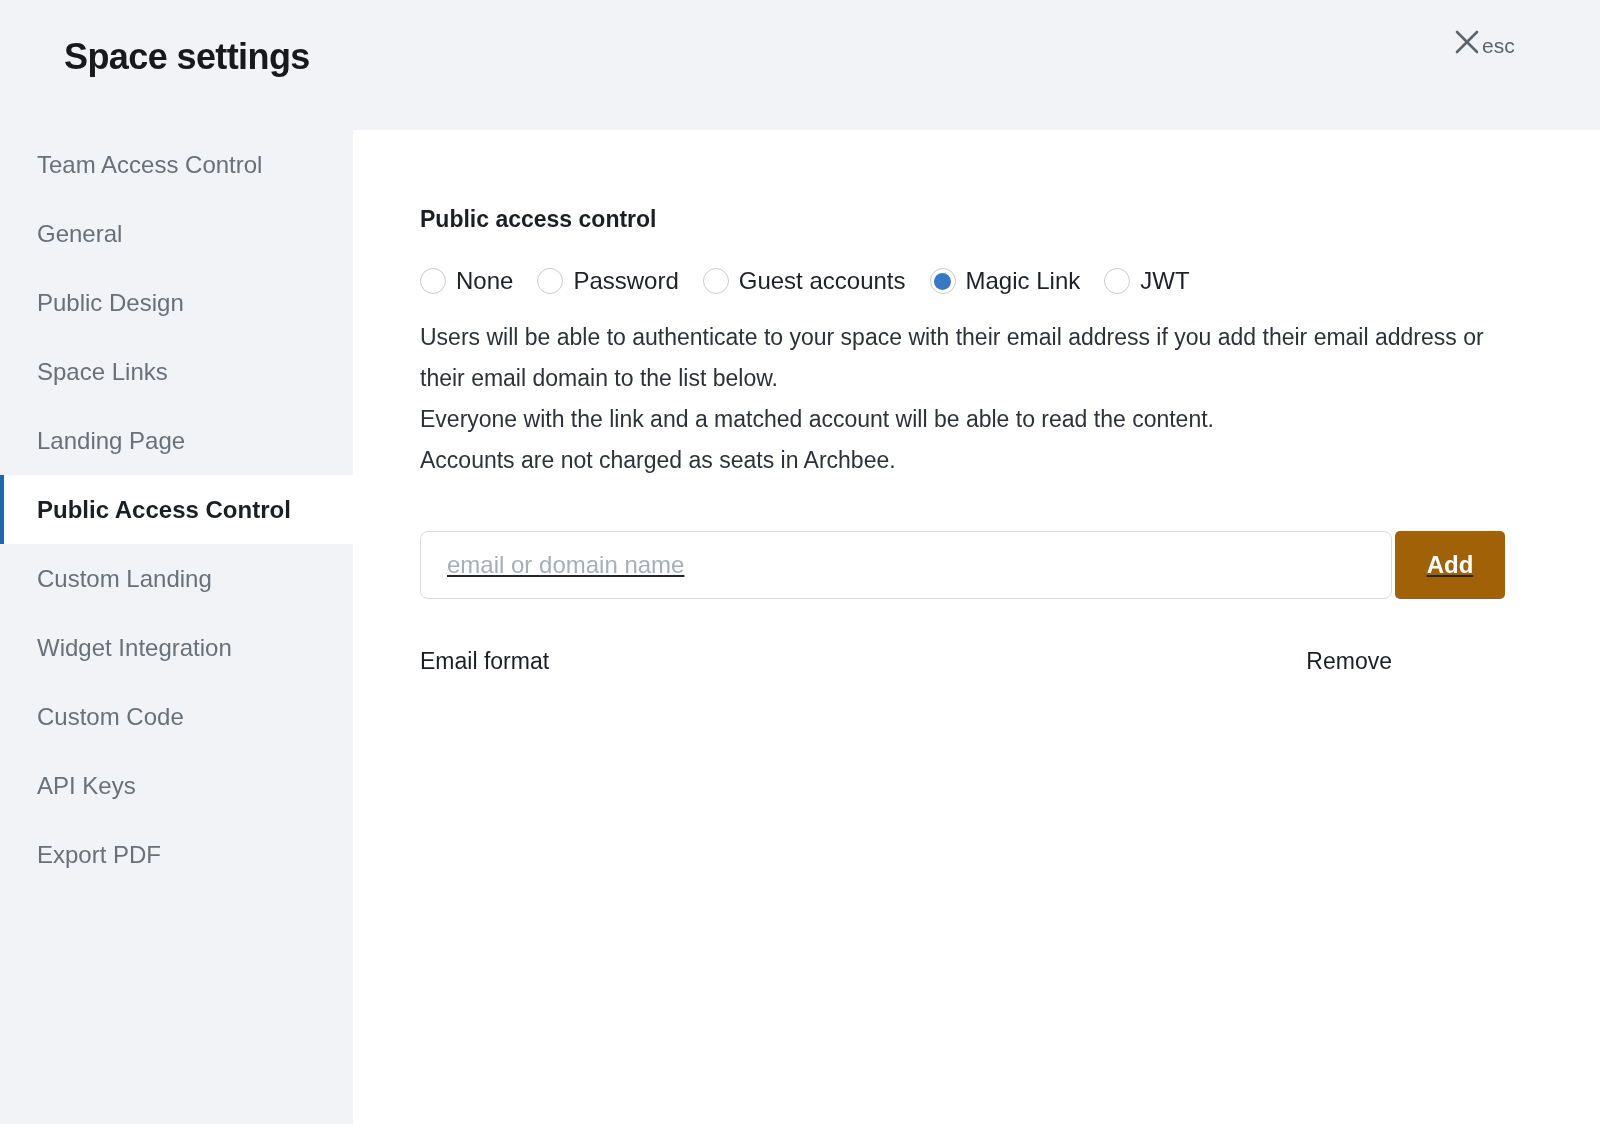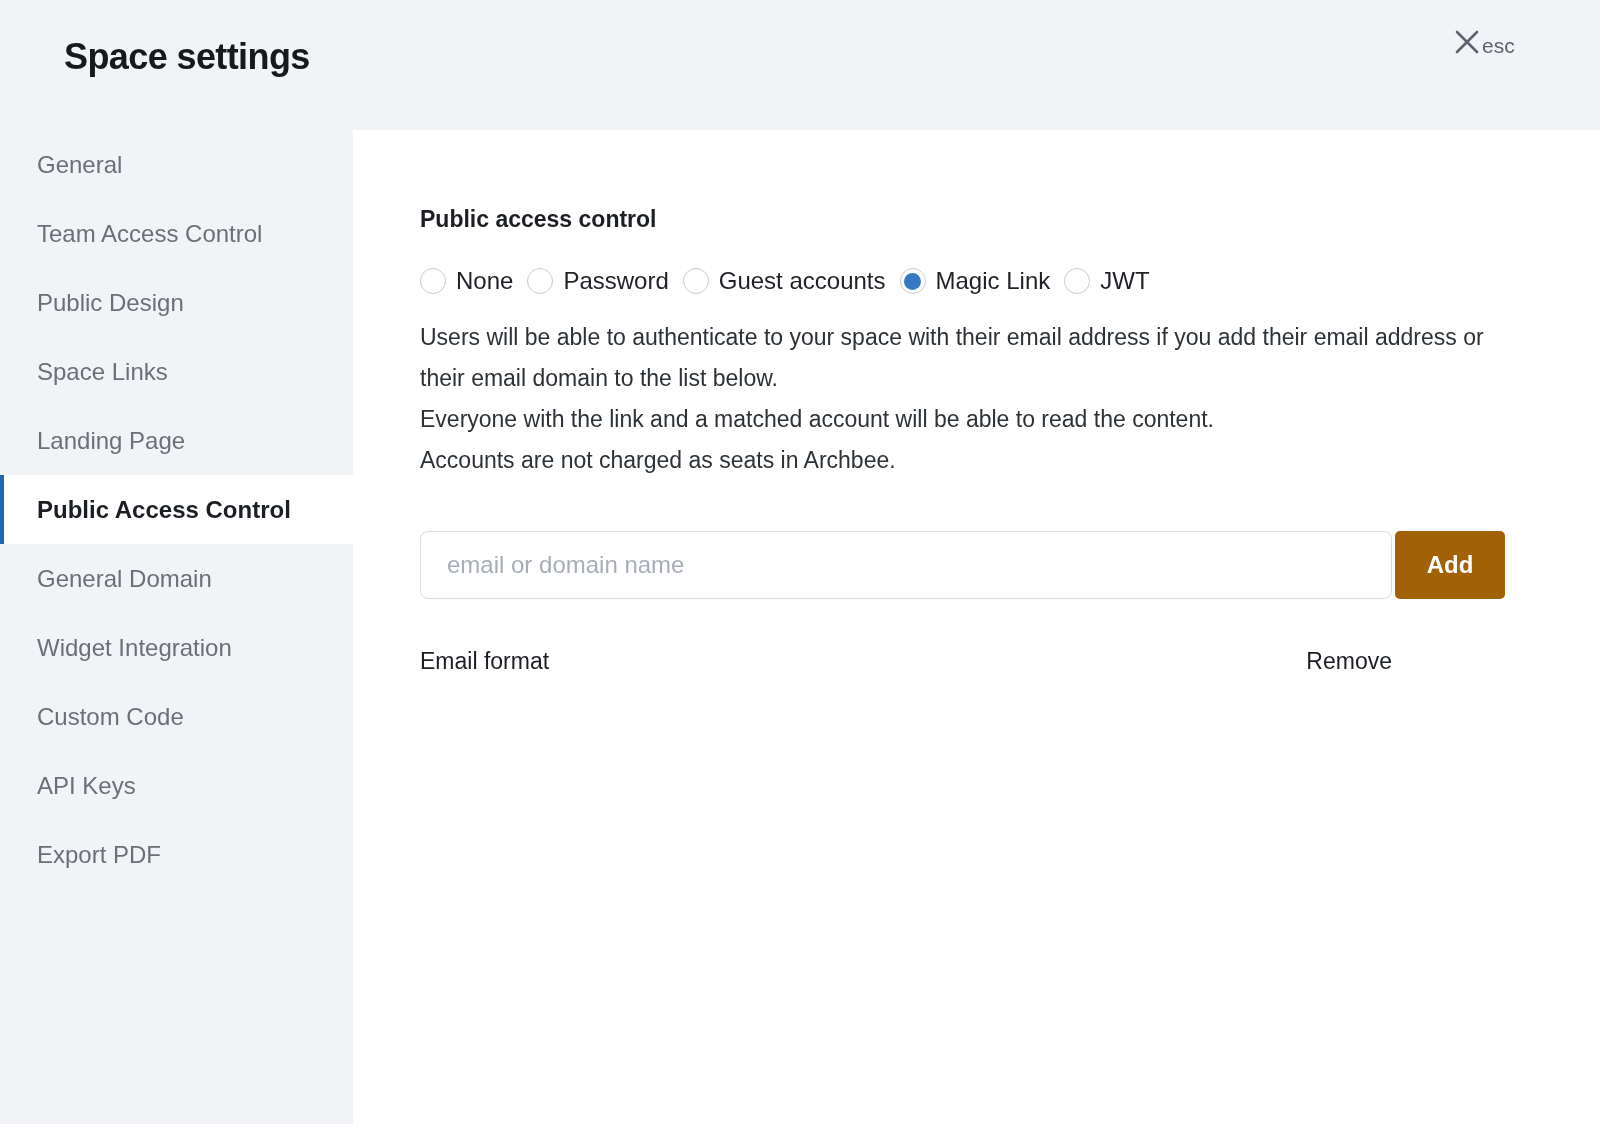--- a/index.html
+++ b/index.html
@@ -55,21 +55,21 @@
     background:#ffffff;
   }
   .content-inner {
     padding:74px 0 0 67px;
     width:1152px; 
   }
   .section-heading {
     font-size:23px; font-weight:700; color:#1b1e23; line-height:30px;
   }
   .radio-row {
-    margin-top:32px; display:flex; align-items:center; gap:14px;
+    margin-top:32px; display:flex; align-items:center; gap:24px;
     height:30px;
   }
   .radio {
     display:flex; align-items:center; gap:10px; cursor:pointer;
   }
   .rb {
     width:26px; height:26px; border-radius:50%;
     border:1.5px solid #c7ccd4; background:#ffffff;
     display:flex; align-items:center; justify-content:center;
     flex:0 0 auto;
@@ -79,20 +79,21 @@
     background:#3678c6;
   }
   .radio-label { font-size:24px; color:#1e2126; }
   .description {
     margin-top:21px; font-size:23px; line-height:41px; color:#2d3237;
     max-width:1085px;
   }
   .input-row {
     margin-top:50px; display:flex; align-items:center; height:68px;
     width:1085px;
+    text-decoration:underline;
   }
   .email-input {
     flex:1 1 auto; height:68px;
     border:1px solid #d8dce2; border-radius:8px;
     padding:0 26px; font-size:24px; color:#23272d;
     font-family:"Liberation Sans","DejaVu Sans",sans-serif;
     outline:none; background:#ffffff;
   }
   .email-input::placeholder { color:#a8aeb7; }
   .add-btn {
@@ -124,27 +125,27 @@
 
 <div class="close-wrap">
   <svg class="close-x" viewBox="0 0 30 30">
     <line x1="5" y1="5" x2="25" y2="25"></line>
     <line x1="25" y1="5" x2="5" y2="25"></line>
   </svg>
   <div class="esc-label">esc</div>
 </div>
 
 <div class="sidebar">
+  <div class="side-item">Team Access Control</div>
   <div class="side-item">General</div>
-  <div class="side-item">Team Access Control</div>
   <div class="side-item">Public Design</div>
   <div class="side-item">Space Links</div>
   <div class="side-item">Landing Page</div>
   <div class="side-item active">Public Access Control</div>
-  <div class="side-item">General Domain</div>
+  <div class="side-item">Custom Landing</div>
   <div class="side-item">Widget Integration</div>
   <div class="side-item">Custom Code</div>
   <div class="side-item">API Keys</div>
   <div class="side-item">Export PDF</div>
 </div>
 
 <div class="content">
   <div class="content-inner">
 
     <div class="section-heading">Public access control</div>

